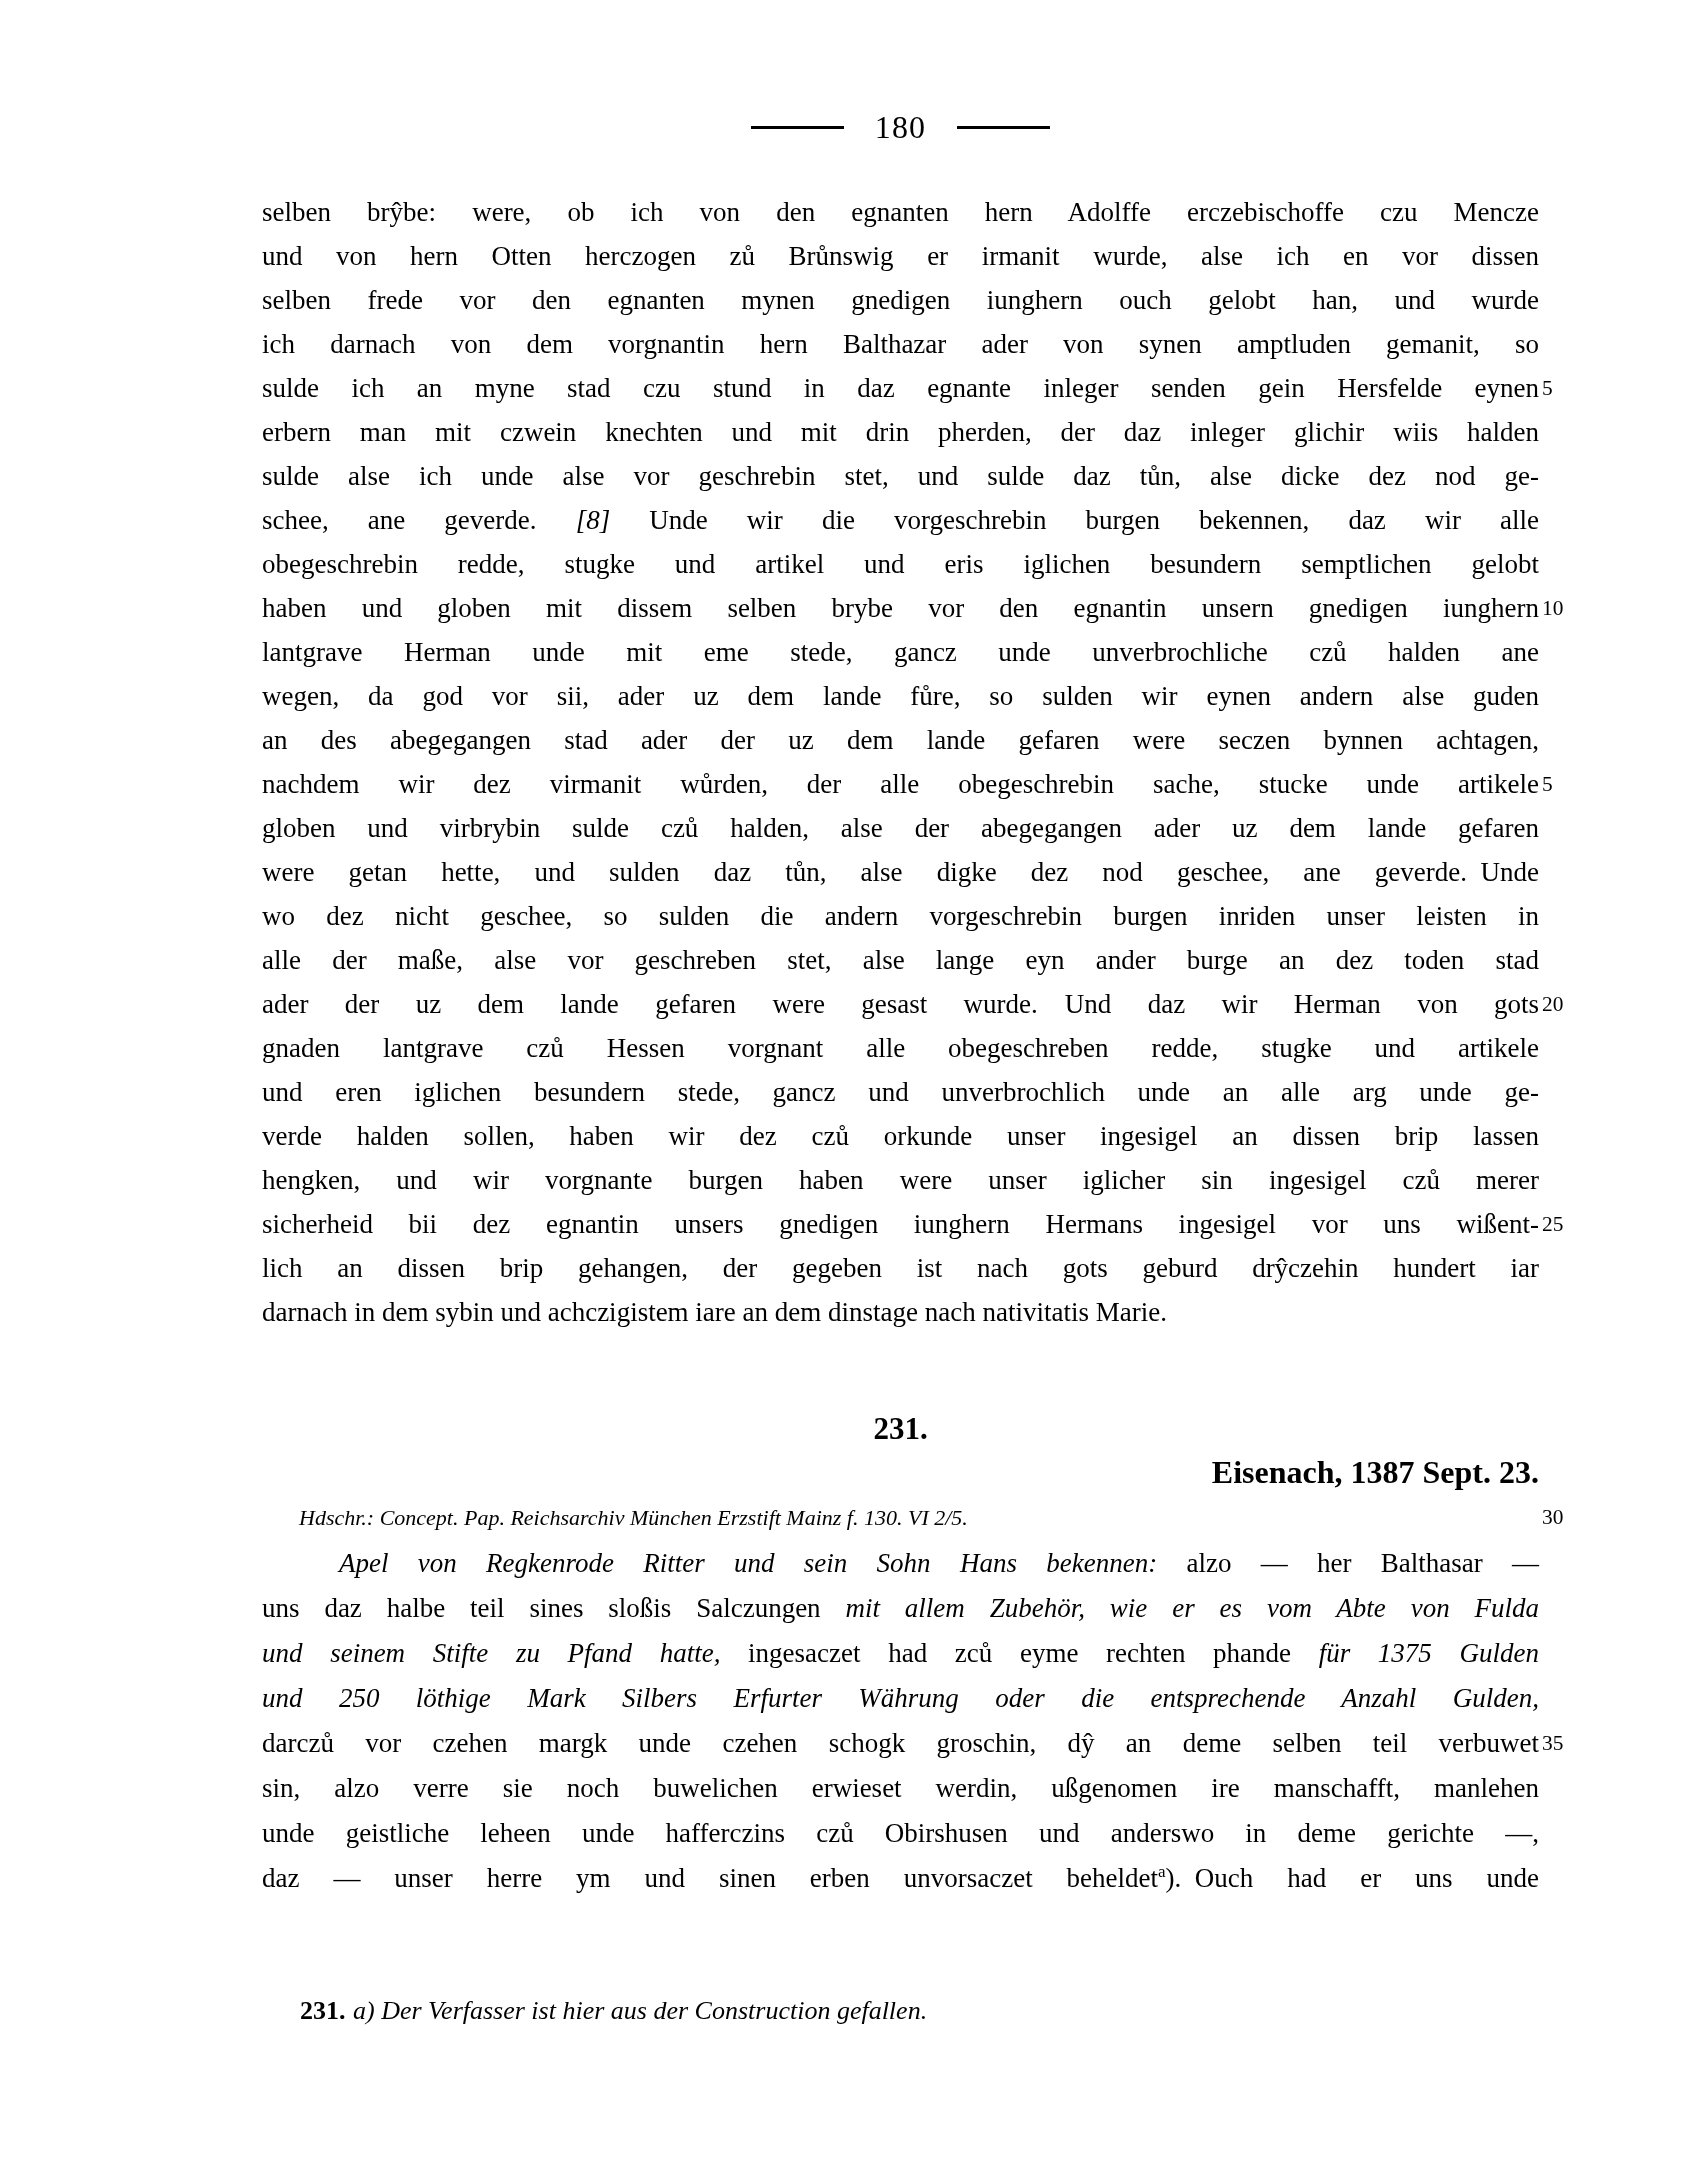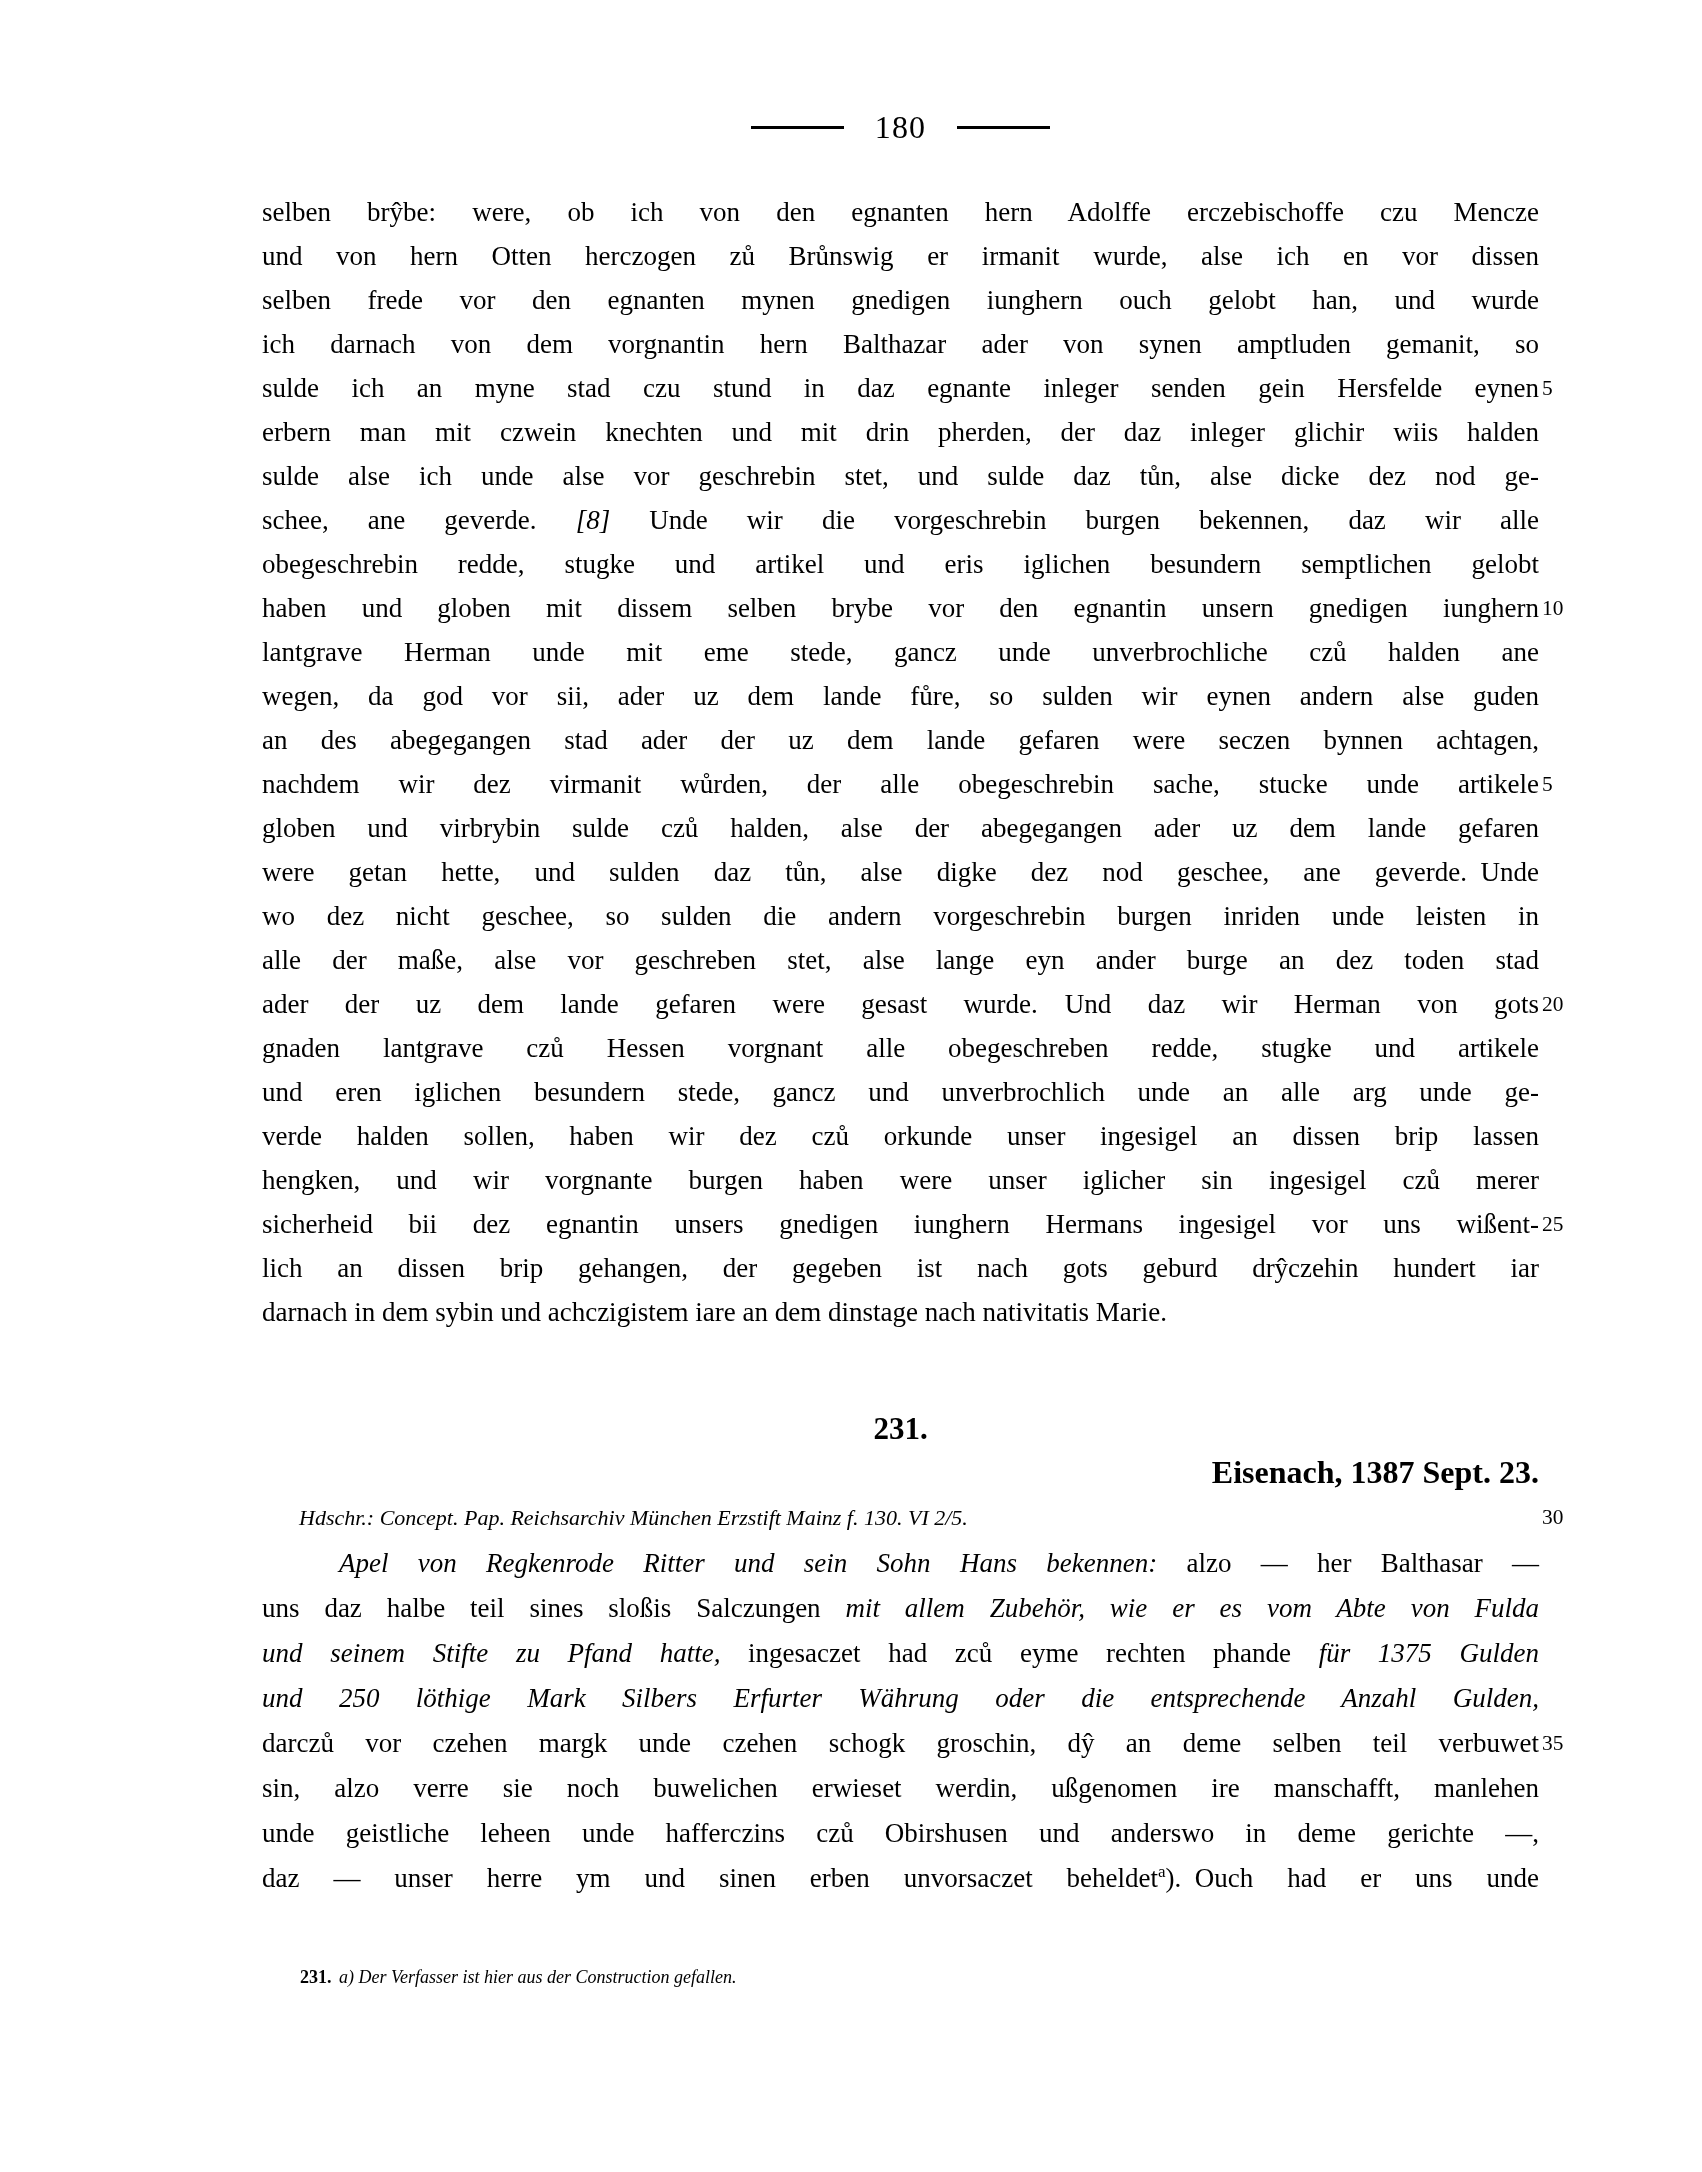--- a/index.html
+++ b/index.html
@@ -53,22 +53,22 @@
   }
   .srcrow{
     position:relative;margin-top:5.3px;
     height:37px;line-height:37px;
     font-size:22px;font-style:italic;
     padding-left:37px;
   }
   .sec231{margin-top:5px;}
   
   .footnote{
-    margin-top:60px;padding-left:38px;
-    height:33px;line-height:33px;font-size:18px;
+    margin-top:93px;padding-left:38px;
+    height:33px;line-height:33px;font-size:26px;
   }
   .fn-label{font-weight:700;font-style:normal;margin-right:7.5px;}
   .fn-note{font-style:italic;}
 </style>
 </head>
 <body>
 
 <div class="page">
 
   <div class="pghead">
@@ -87,21 +87,21 @@
       <div class="tline"><span>sulde alse ich unde alse vor geschrebin stet, und sulde daz tůn, alse dicke dez nod ge-</span></div>
       <div class="tline"><span>schee, ane geverde. </span><span class="it">[8]</span><span> Unde wir die vorgeschrebin burgen bekennen, daz wir alle</span></div>
       <div class="tline"><span>obegeschrebin redde, stugke und artikel und eris iglichen besundern semptlichen gelobt</span></div>
       <div class="tline"><span>haben und globen mit dissem selben brybe vor den egnantin unsern gnedigen iunghern</span><span class="mnum">10</span></div>
       <div class="tline"><span>lantgrave Herman unde mit eme stede, gancz unde unverbrochliche czů halden ane</span></div>
       <div class="tline"><span>wegen, da god vor sii, ader uz dem lande fůre, so sulden wir eynen andern alse guden</span></div>
       <div class="tline"><span>an des abegegangen stad ader der uz dem lande gefaren were seczen bynnen achtagen,</span></div>
       <div class="tline"><span>nachdem wir dez virmanit wůrden, der alle obegeschrebin sache, stucke unde artikele</span><span class="mnum">5</span></div>
       <div class="tline"><span>globen und virbrybin sulde czů halden, alse der abegegangen ader uz dem lande gefaren</span></div>
       <div class="tline"><span>were getan hette, und sulden daz tůn, alse digke dez nod geschee, ane geverde. Unde</span></div>
-      <div class="tline"><span>wo dez nicht geschee, so sulden die andern vorgeschrebin burgen inriden unde leisten in</span></div>
+      <div class="tline"><span>wo dez nicht geschee, so sulden die andern vorgeschrebin burgen inriden unser leisten in</span></div>
       <div class="tline"><span>alle der maße, alse vor geschreben stet, alse lange eyn ander burge an dez toden stad</span></div>
       <div class="tline"><span>ader der uz dem lande gefaren were gesast wurde. Und daz wir Herman von gots</span><span class="mnum">20</span></div>
       <div class="tline"><span>gnaden lantgrave czů Hessen vorgnant alle obegeschreben redde, stugke und artikele</span></div>
       <div class="tline"><span>und eren iglichen besundern stede, gancz und unverbrochlich unde an alle arg unde ge-</span></div>
       <div class="tline"><span>verde halden sollen, haben wir dez czů orkunde unser ingesigel an dissen brip lassen</span></div>
       <div class="tline"><span>hengken, und wir vorgnante burgen haben were unser iglicher sin ingesigel czů merer</span></div>
       <div class="tline"><span>sicherheid bii dez egnantin unsers gnedigen iunghern Hermans ingesigel vor uns wißent-</span><span class="mnum">25</span></div>
       <div class="tline"><span>lich an dissen brip gehangen, der gegeben ist nach gots geburd drŷczehin hundert iar</span></div>
       <div class="tline lastline"><span>darnach in dem sybin und achczigistem iare an dem dinstage nach nativitatis Marie.</span></div>
     </section>

